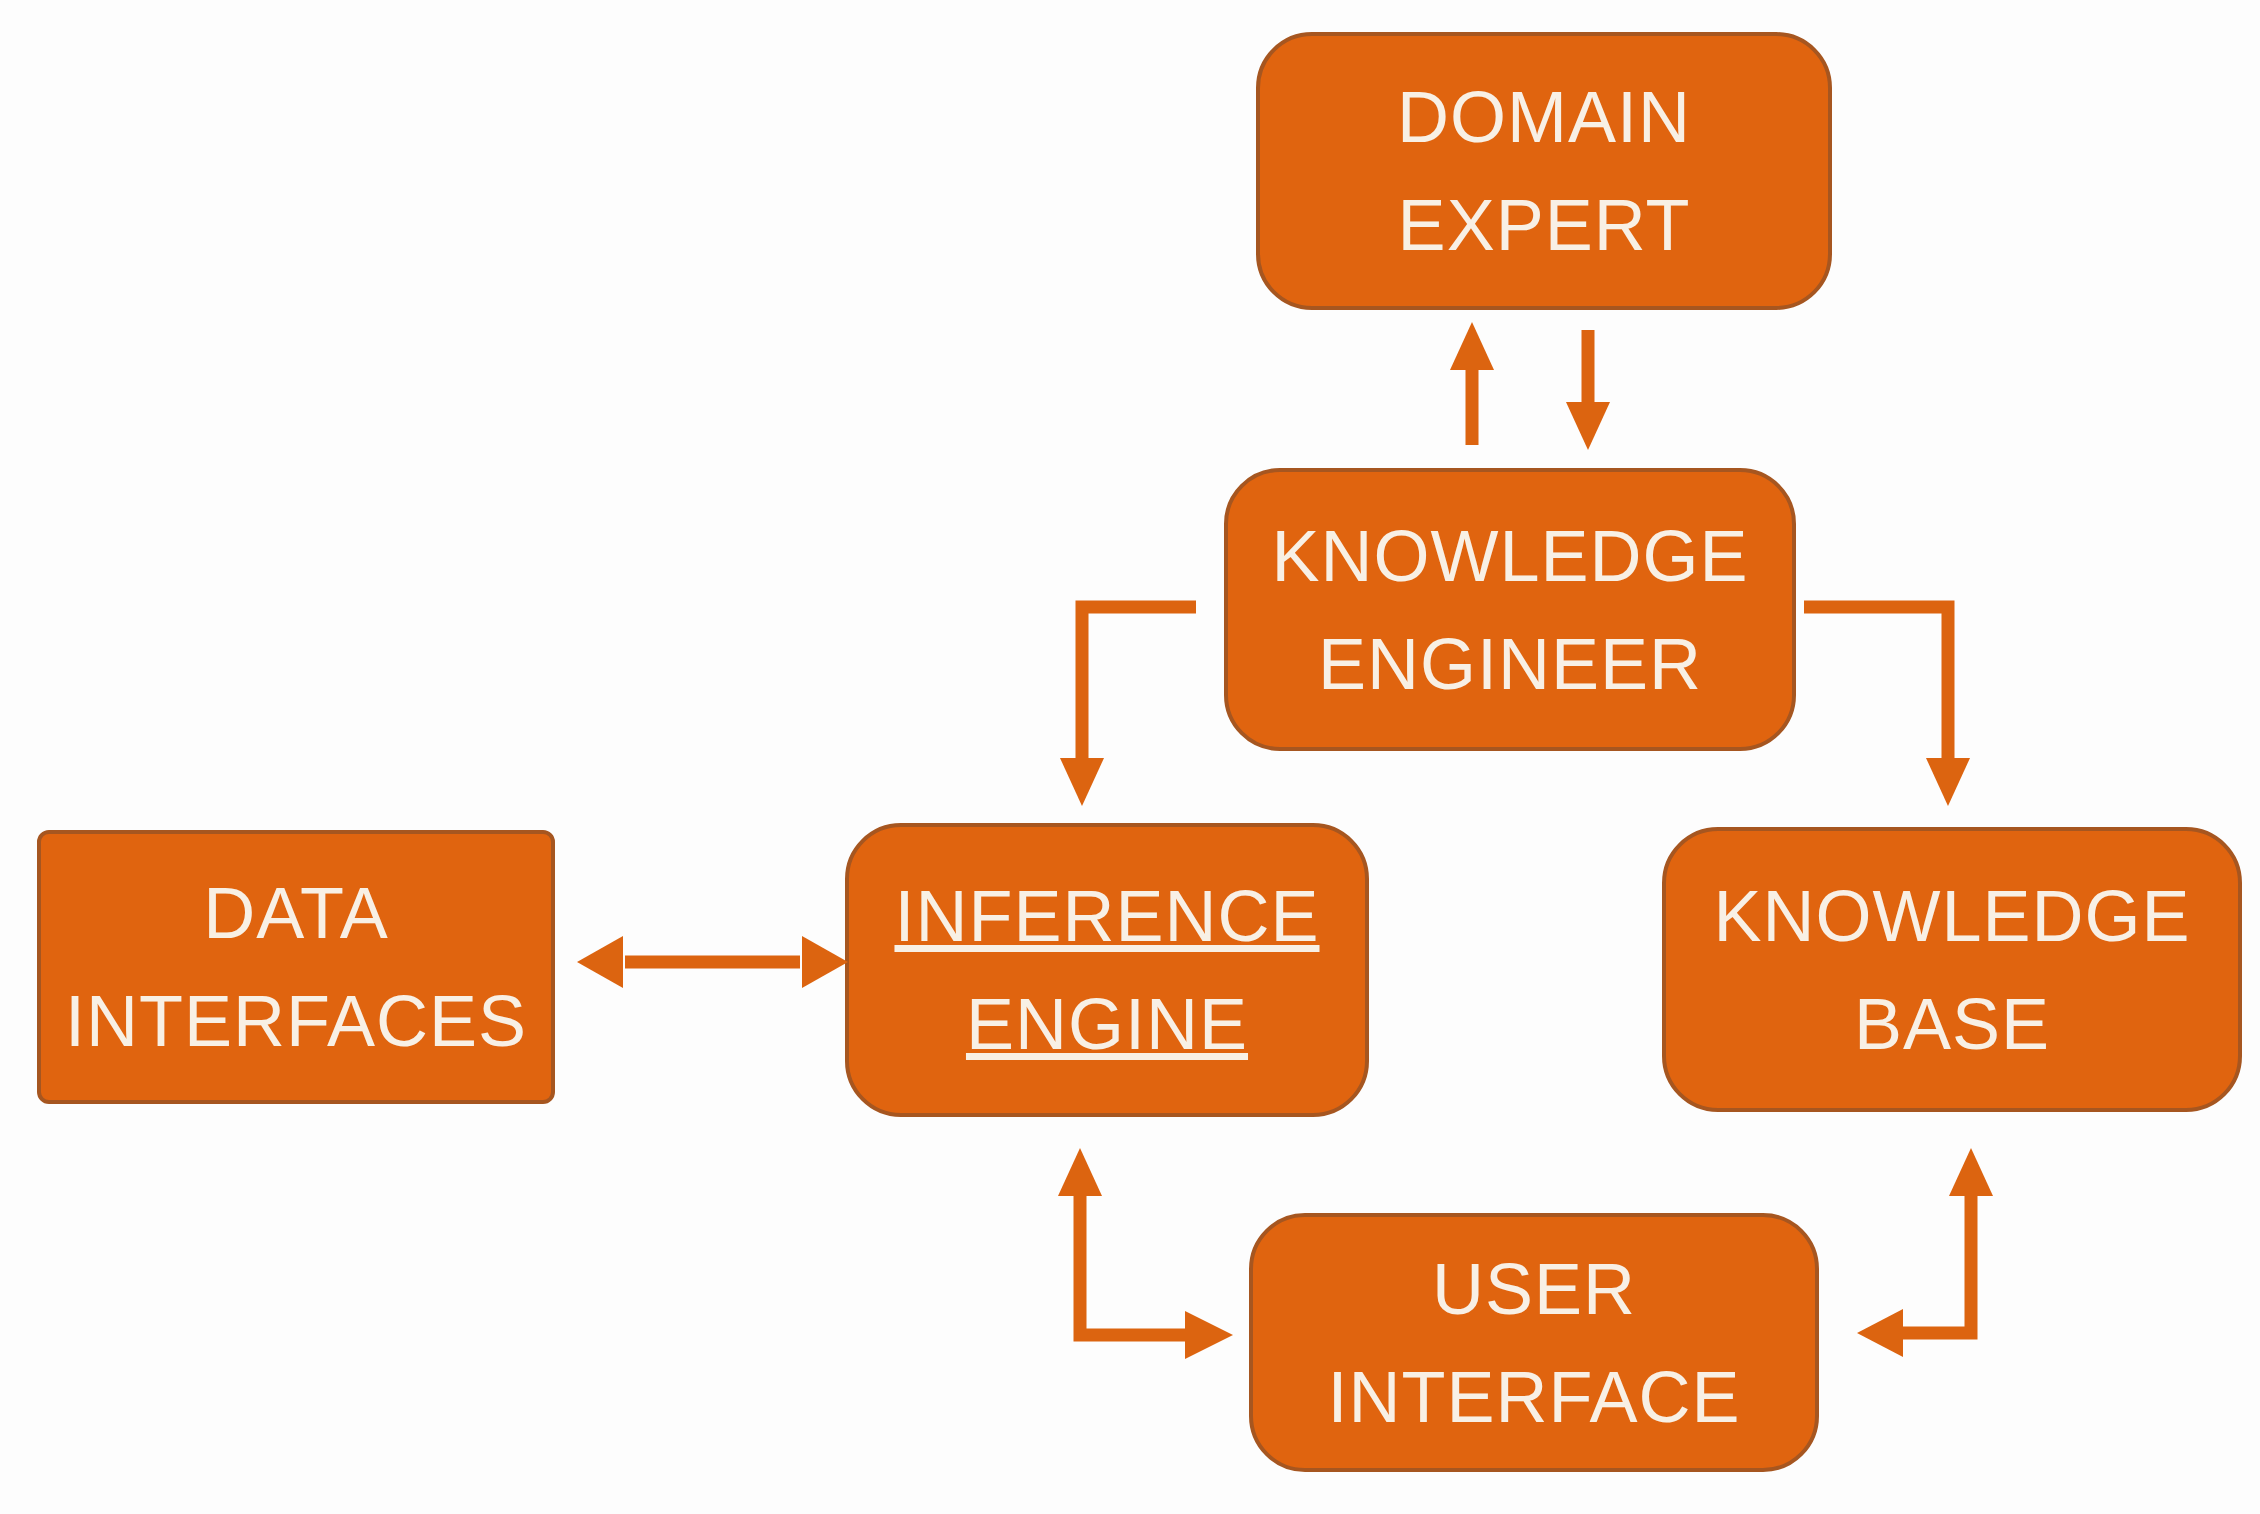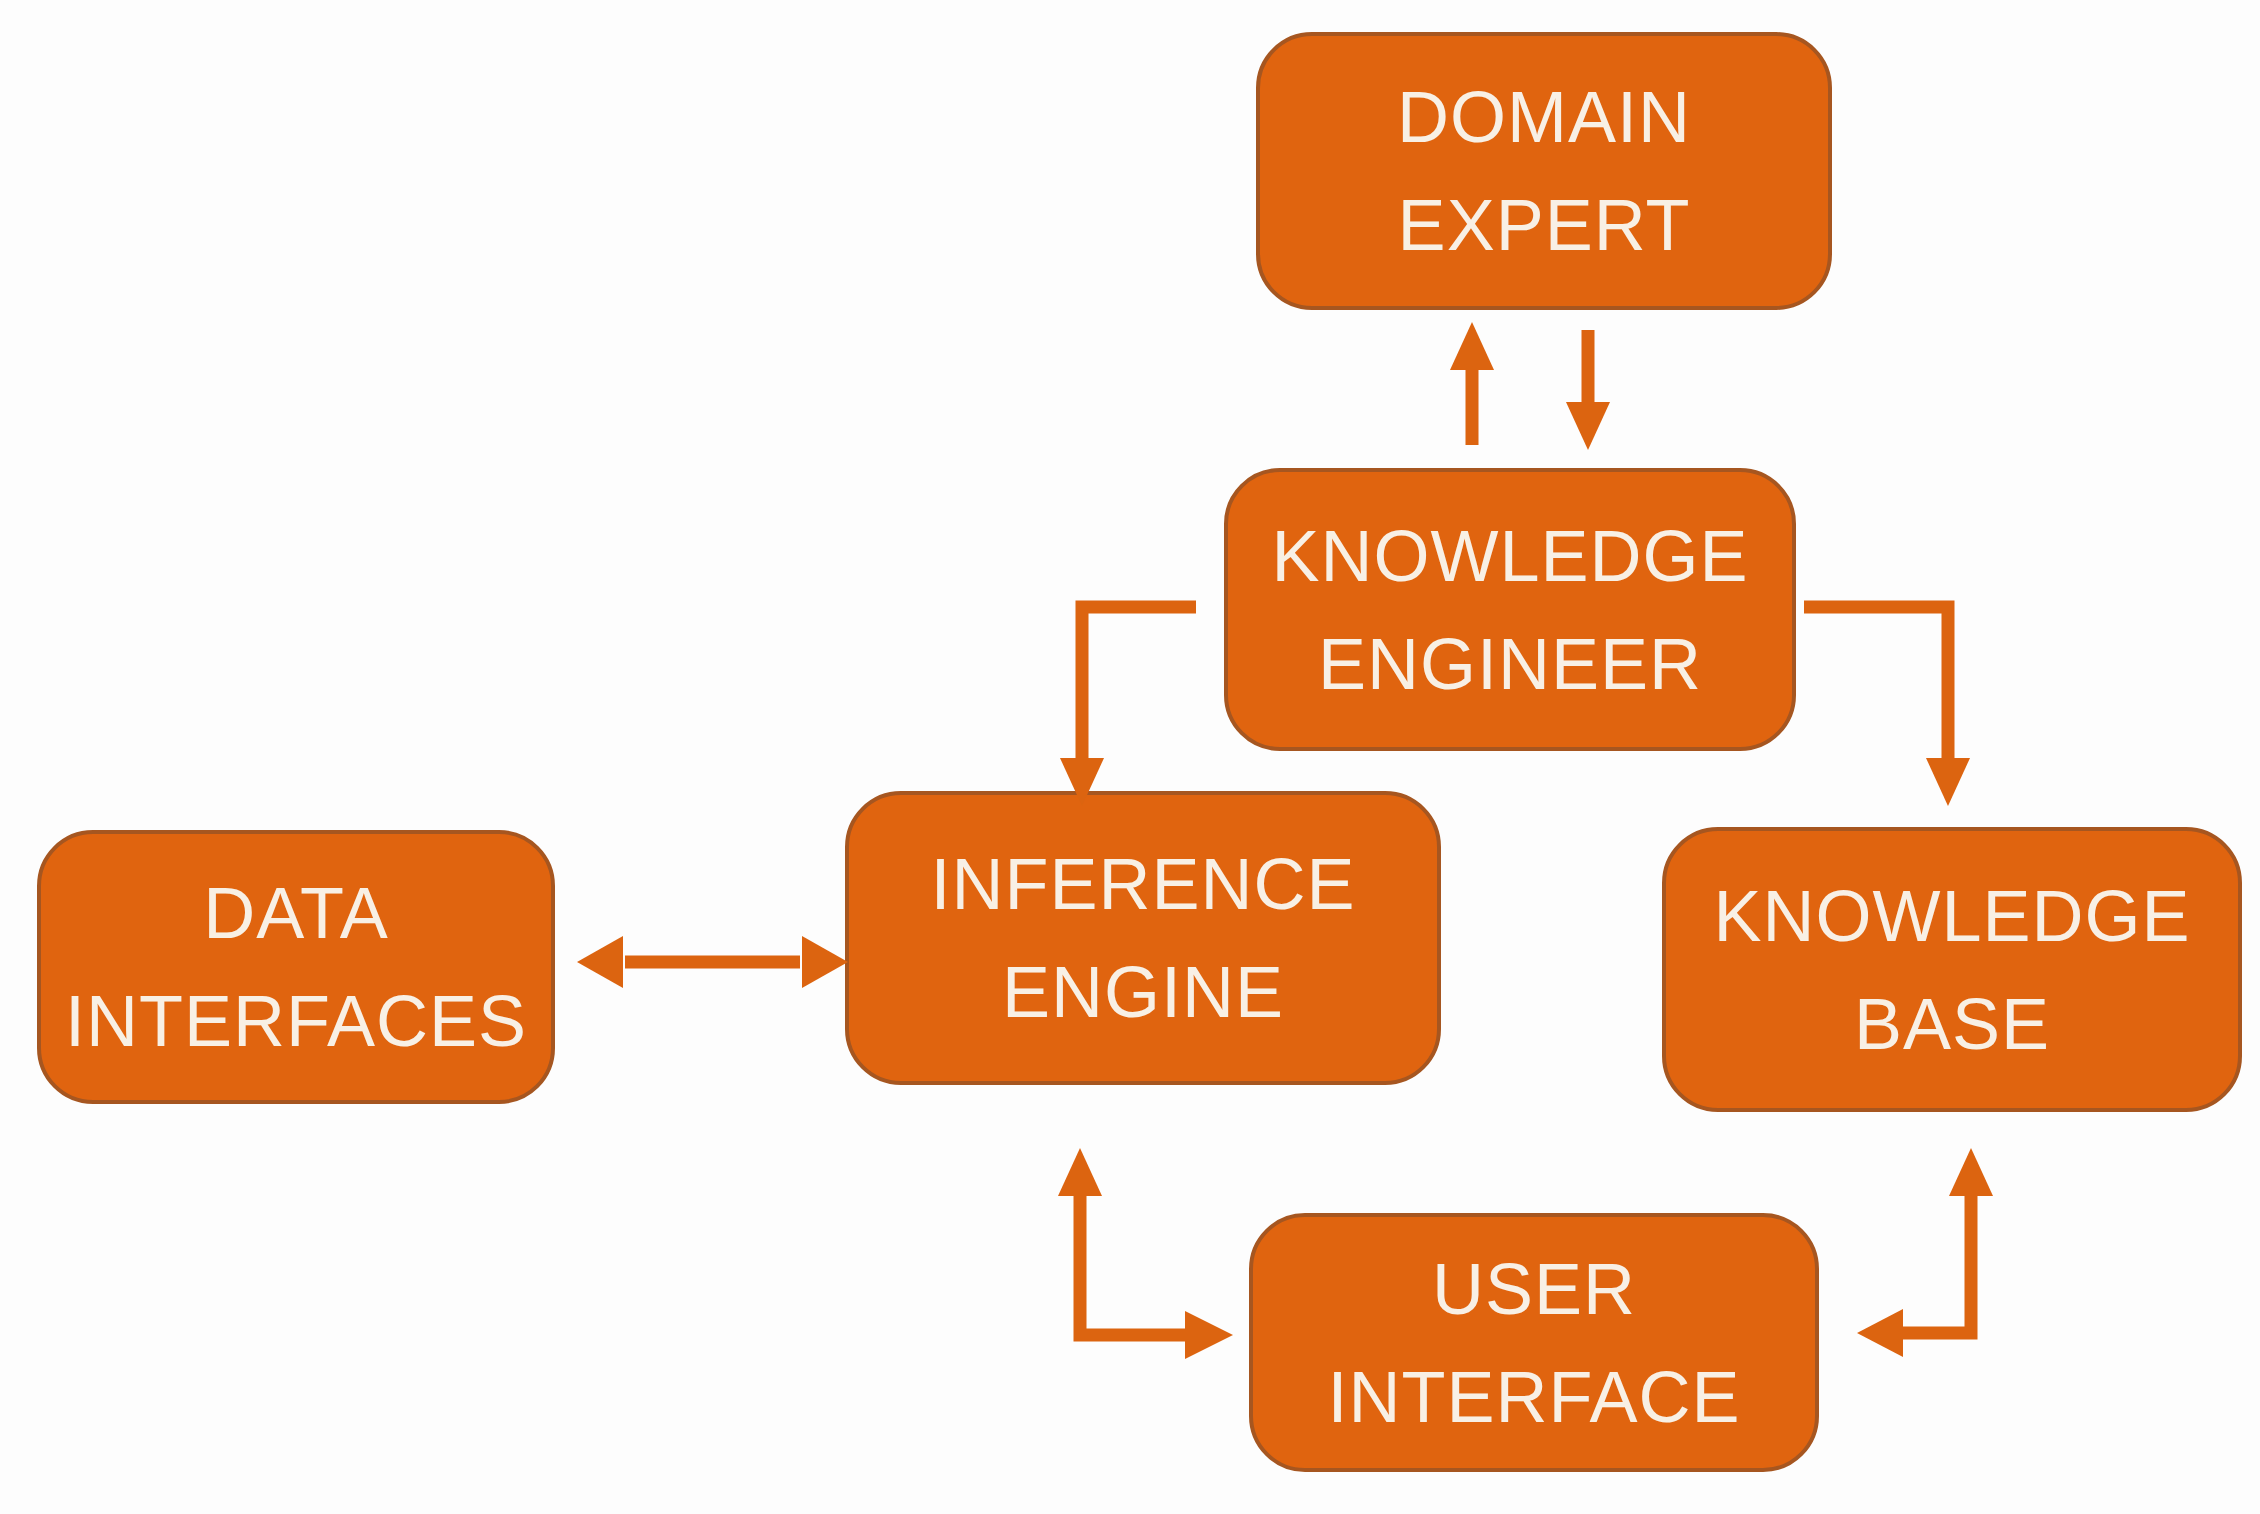--- a/index.html
+++ b/index.html
@@ -56,26 +56,26 @@
   <div class="node" style="left:1256px; top:32px;  width:576px; height:278px;text-align:center;">
     <span>DOMAIN
 EXPERT</span>
   </div>
 
   <div class="node" style="left:1224px; top:468px; width:572px; height:283px;">
     <span>KNOWLEDGE
 ENGINEER</span>
   </div>
 
-  <div class="node" style="left:845px;  top:791px; width:596px; height:294px;">
+  <div class="node" style="left:845px;  top:823px; width:524px; height:294px;text-decoration:underline;">
     <span>INFERENCE
 ENGINE</span>
   </div>
 
-  <div class="node" style="left:37px;   top:830px; width:518px; height:274px;">
+  <div class="node" style="left:37px;   top:830px; width:518px; height:274px;border-radius:12px;">
     <span>DATA
 INTERFACES</span>
   </div>
 
   <div class="node" style="left:1662px; top:827px; width:580px; height:285px;">
     <span>KNOWLEDGE
 BASE</span>
   </div>
 
   <div class="node" style="left:1249px; top:1213px; width:570px; height:259px;">

